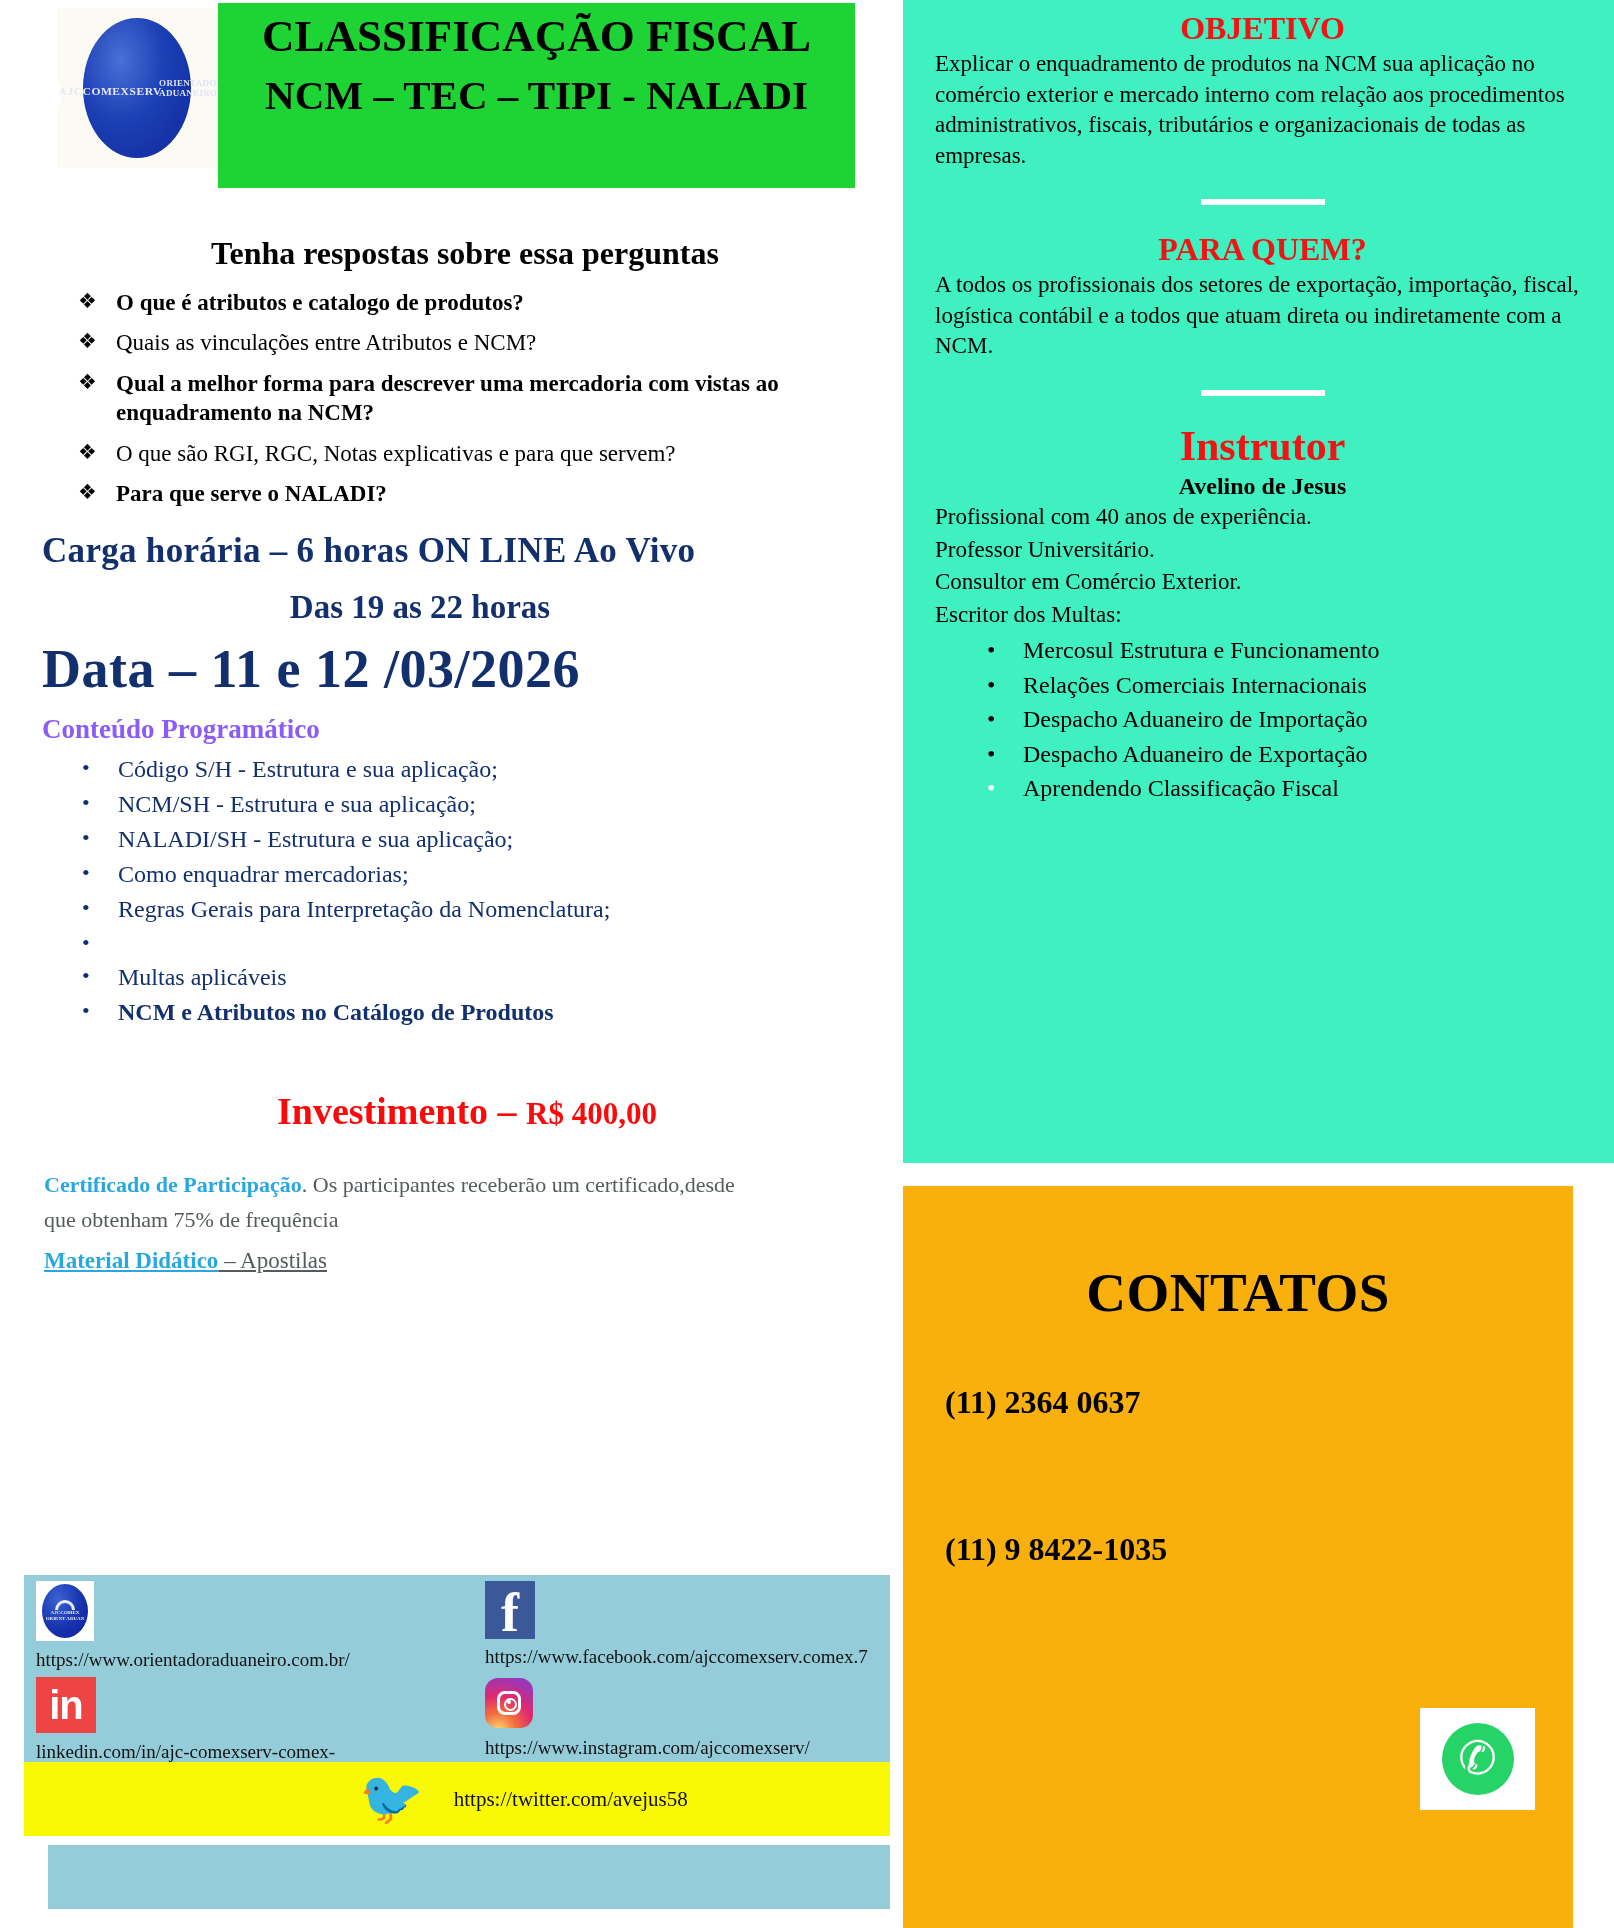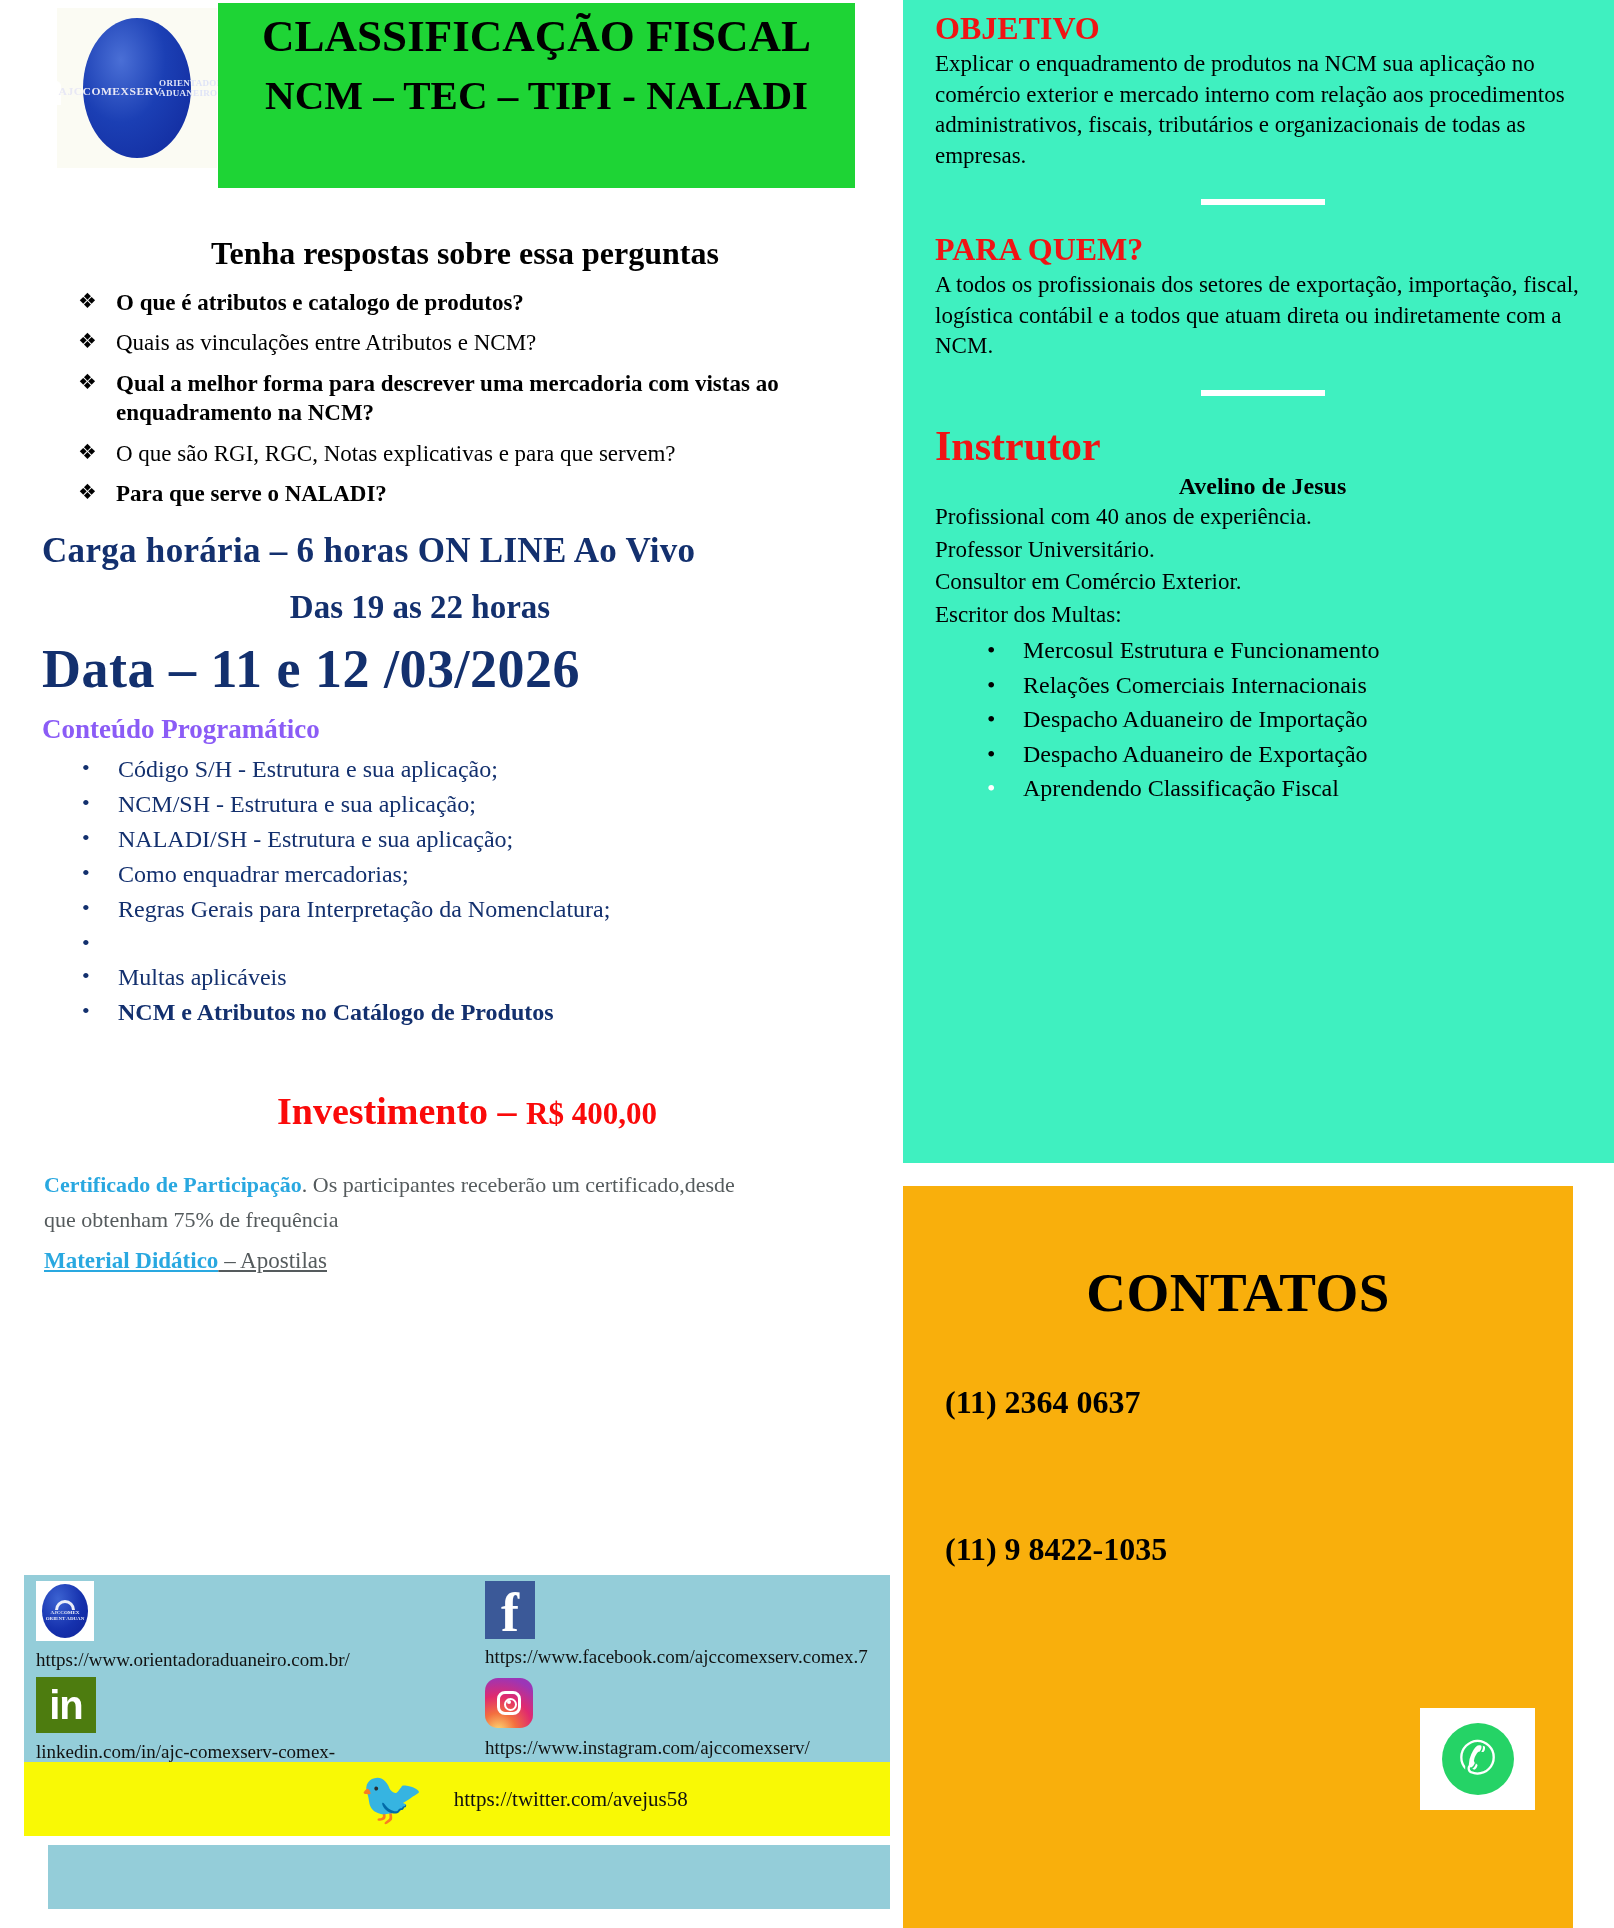--- a/index.html
+++ b/index.html
@@ -115,21 +115,21 @@
     width: 46px; height: 54px; border-radius: 50%;
     background: radial-gradient(ellipse at 35% 28%, #3c63d2 0%, #1632ae 55%, #0d2197 100%);
     display:flex; flex-direction:column; align-items:center; justify-content:center;
   }
   .logo-sm-arc { width:20px; height:10px; border:3px solid rgba(255,255,255,.9); border-bottom:none; border-radius:20px 20px 0 0; }
   .logo-sm-t { font-size:5px; color:#e6eaf9; font-weight:bold; line-height:6px; }
 
   .fb-icon { width: 50px; height: 58px; background:#3b5998; color:#fff;
     font-family:"Liberation Serif",serif; font-size: 54px; font-weight:bold;
     display:flex; align-items:flex-end; justify-content:center; line-height:.92; }
-  .li-icon { width: 60px; height: 56px; background:#4d7c0f; color:#fff;
+  .li-icon { width: 60px; height: 56px; background:#ef4444; color:#fff;
     font-size: 40px; font-weight:bold; display:flex; align-items:center; justify-content:center;
     font-family:"Liberation Sans", sans-serif; letter-spacing:-1px; }
   .ig-icon { width: 48px; height: 50px; border-radius: 13px;
     background: radial-gradient(circle at 28% 105%, #fdd972 0%, #f36f3f 28%, #e0296f 55%, #9b36b7 85%);
     display:flex; align-items:center; justify-content:center; }
   .ig-inner { width: 24px; height: 24px; border: 3px solid #fff; border-radius: 8px; position: relative;}
   .ig-inner::after{content:""; position:absolute; width:9px;height:9px;border:2.5px solid #fff;border-radius:50%;left:4px;top:4px;}
   .ig-dot { position:absolute; right:7px; top:6px; width:4px;height:4px;background:#fff;border-radius:50%;}
 
   .twitter-bar {
@@ -142,21 +142,21 @@
   .bottom-bar {
     position: absolute; left: 48px; top: 1845px; width: 842px; height: 64px;
     background: #94cdd9;
   }
 
   
   .teal-panel {
     position: absolute; left: 903px; top: 0; width: 711px; height: 1163px;
     background: #3ff0c0; padding: 10px 24px 0 32px;
   }
-  .r-head { font-size: 32px; font-weight: bold; color: #f01414; }
+  .r-head { text-align: center; font-size: 32px; font-weight: bold; color: #f01414; }
   .r-head.instr { font-size: 42px; }
   .r-para { font-size: 23px; color: #000; line-height: 1.33; margin-top: 2px; }
   .r-divider { width: 124px; height: 6px; background: #fff; margin: 28px auto 26px auto; }
   .r-sub { text-align:center; font-size: 24px; font-weight: bold; color:#000; margin-top: 3px; }
   .r-list { list-style: none; margin: 4px 0 0 52px; }
   .r-item { display:flex; align-items:flex-start; margin-bottom: 2px; }
   .r-bullet { width: 36px; flex:0 0 36px; font-size: 24px; line-height:1.35; color:#000; }
   .r-bullet.white { color: #fff; }
   .r-text { font-size: 24px; color: #000; line-height: 1.35; }
 

